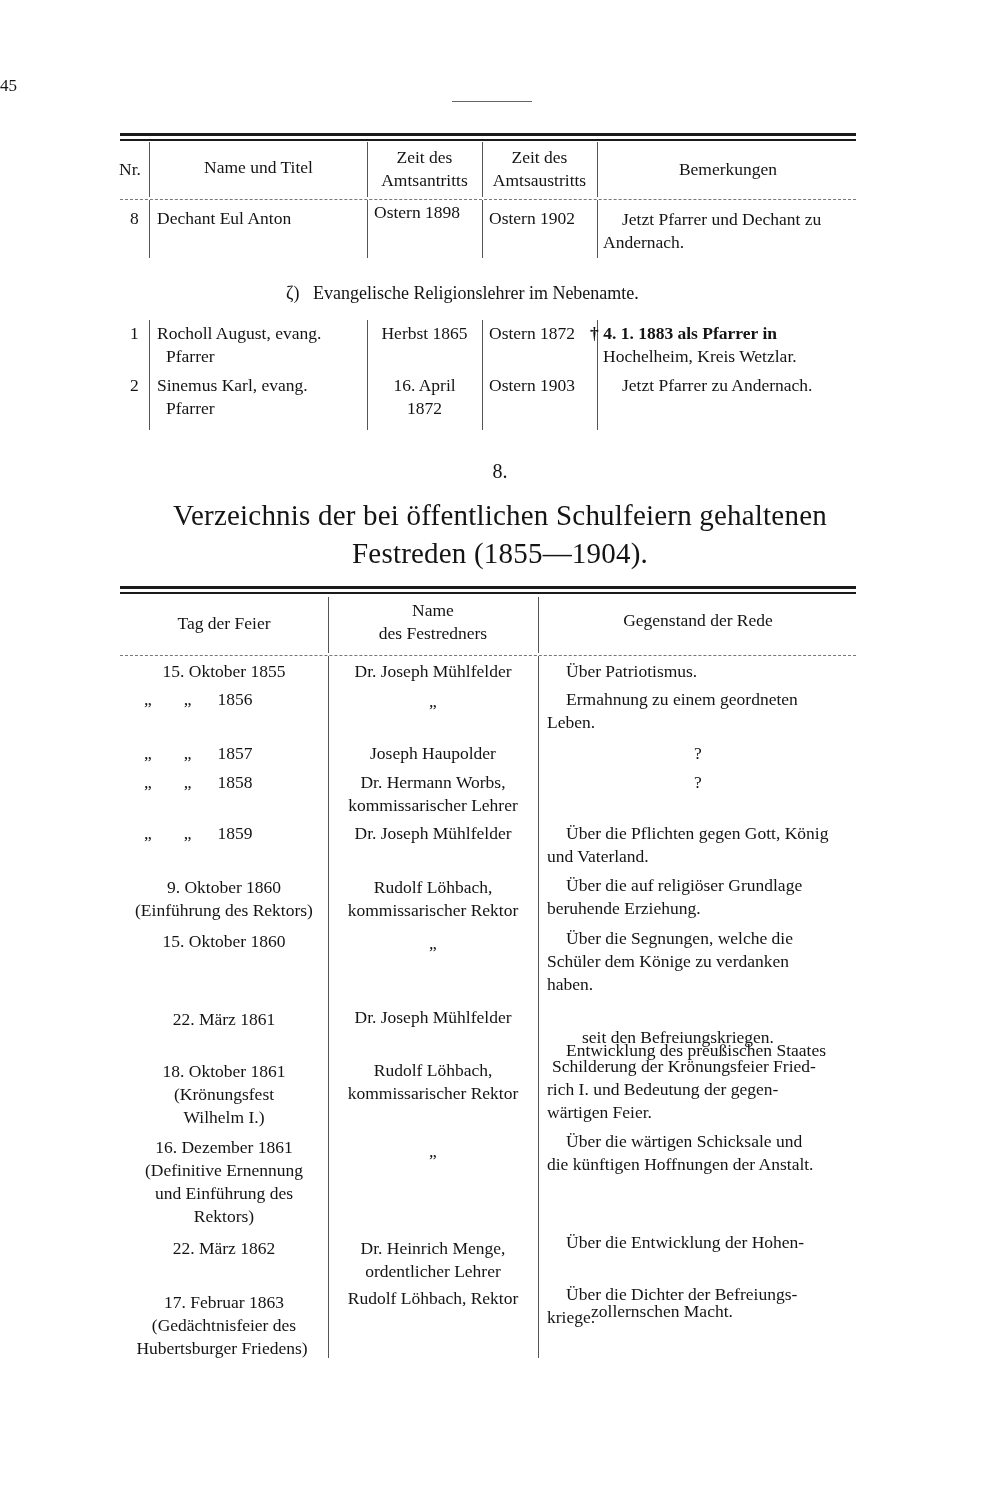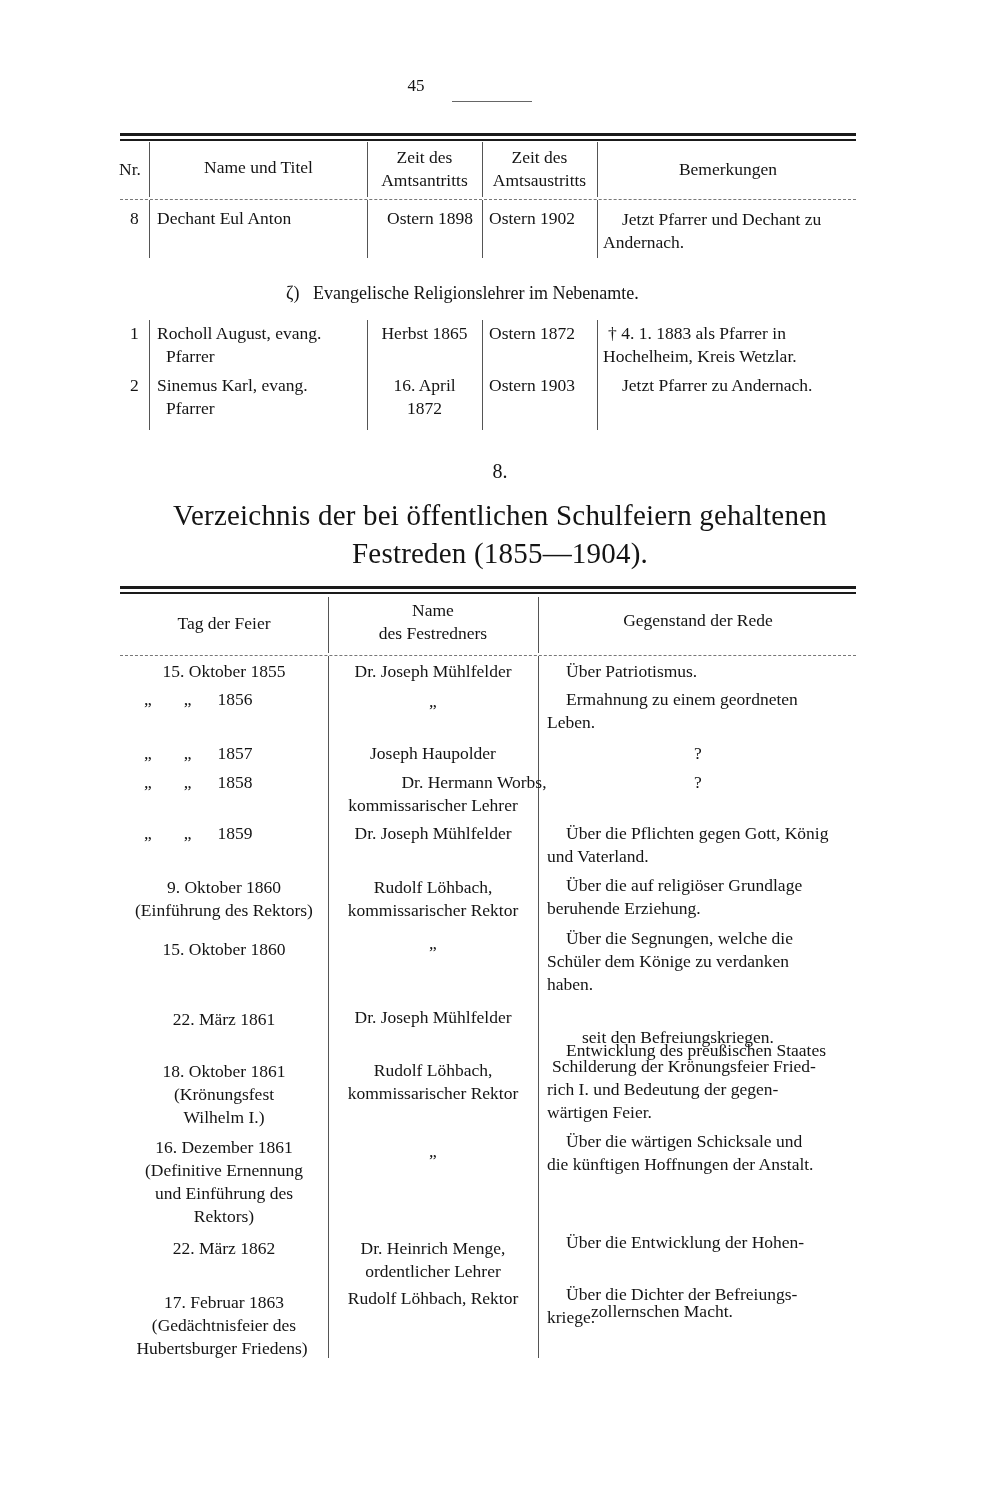--- a/index.html
+++ b/index.html
@@ -1,19 +1,19 @@
 <!DOCTYPE html>
 <html><head>
 <meta charset="utf-8">
 <style>
   html, body { margin: 0; padding: 0; background: #ffffff; }
   body { width: 1000px; height: 1496px; position: relative; overflow: hidden;
          font-family: "Liberation Serif", "DejaVu Serif", serif; color: #141414; }
   .abs { position: absolute; }
-  .page-num { left: 0; width: 832px; top: 76px; text-align: center; font-size: 17px; }
+  .page-num { left: 0; width: 832px; top: 76px; text-align: left; font-size: 17px; }
   .page-num-rule { left: 452px; top: 101px; width: 80px; border-top: 1px solid #666; }
   .dbl { border-top: 3px solid #1a1a1a; border-bottom: 2px solid #1a1a1a; height: 3px; }
   .hline { border-top: 1px dashed #777; }
   .vline { border-left: 1px solid #555; }
   .t { font-size: 17.5px; line-height: 23px; white-space: nowrap; }
   .c { text-align: center; }
   .h1 { font-size: 29px; line-height: 38px; text-align: center; left: 0; width: 1000px; letter-spacing: 0.2px; }
   .sec { font-size: 18px; }
 </style>
 </head>
@@ -39,21 +39,21 @@
 <div class="abs hline" style="left:120px; top:199px; width:736px;"></div>
 
 <div class="abs vline" style="left:149px; top:200px; height:58px;"></div>
 <div class="abs vline" style="left:367px; top:200px; height:58px;"></div>
 <div class="abs vline" style="left:482px; top:200px; height:58px;"></div>
 <div class="abs vline" style="left:597px; top:200px; height:58px;"></div>
 
 <div>
   <div class="abs t" style="left:130px; top:207px;">8</div>
   <div class="abs t" style="left:157px; top:207px;">Dechant Eul Anton</div>
-  <div class="abs t" style="left:374px; top:207px;margin-left:13px;">Ostern 1898</div>
+  <div class="abs t" style="left:374px; top:201px;">Ostern 1898</div>
   <div class="abs t" style="left:489px; top:207px;">Ostern 1902</div>
   <div class="abs t" style="left:622px; top:208px;">Jetzt Pfarrer und Dechant zu</div>
   <div class="abs t" style="left:603px; top:231px;">Andernach.</div>
 </div>
 
 <div class="abs t sec" style="left:286px; top:282px;">
   <span>ζ)</span>&nbsp;&nbsp;
   <span>Evangelische Religionslehrer im Nebenamte.</span>
 </div>
 
@@ -61,21 +61,21 @@
 <div class="abs vline" style="left:367px; top:320px; height:110px;"></div>
 <div class="abs vline" style="left:482px; top:320px; height:110px;"></div>
 <div class="abs vline" style="left:597px; top:320px; height:110px;"></div>
 
 <div>
   <div class="abs t" style="left:130px; top:322px;">1</div>
   <div class="abs t" style="left:157px; top:322px;">Rocholl August, evang.</div>
   <div class="abs t" style="left:166px; top:345px;">Pfarrer</div>
   <div class="abs t c" style="left:367px; width:115px; top:322px;">Herbst 1865</div>
   <div class="abs t" style="left:489px; top:322px;">Ostern 1872</div>
-  <div class="abs t" style="left:608px; top:322px;">† 4. 1. 1883 als Pfarrer in</div>
+  <div class="abs t" style="left:590px; top:322px;font-weight:bold;">† 4. 1. 1883 als Pfarrer in</div>
   <div class="abs t" style="left:603px; top:345px;">Hochelheim, Kreis Wetzlar.</div>
 </div>
 <div>
   <div class="abs t" style="left:130px; top:374px;">2</div>
   <div class="abs t" style="left:157px; top:374px;">Sinemus Karl, evang.</div>
   <div class="abs t" style="left:166px; top:397px;">Pfarrer</div>
   <div class="abs t c" style="left:367px; width:115px; top:374px;">16. April</div>
   <div class="abs t c" style="left:367px; width:115px; top:397px;">1872</div>
   <div class="abs t" style="left:489px; top:374px;">Ostern 1903</div>
   <div class="abs t" style="left:622px; top:374px;">Jetzt Pfarrer zu Andernach.</div>
@@ -120,21 +120,21 @@
     <span>„</span><span style="display:inline-block;width:32px"></span><span>„</span><span style="display:inline-block;width:26px"></span><span>1857</span>
   </div>
   <div class="abs t c" style="left:328px; width:210px; top:742px;">Joseph Haupolder</div>
   <div class="abs t c" style="left:540px; width:316px; top:742px;">?</div>
 </div>
 
 <div>
   <div class="abs t" style="left:144px; top:771px;">
     <span>„</span><span style="display:inline-block;width:32px"></span><span>„</span><span style="display:inline-block;width:26px"></span><span>1858</span>
   </div>
-  <div class="abs t c" style="left:328px; width:210px; top:771px;padding-left:41px;">Dr. Hermann Worbs,</div>
+  <div class="abs t c" style="left:328px; width:210px; top:771px;">Dr. Hermann Worbs,</div>
   <div class="abs t c" style="left:328px; width:210px; top:794px;">kommissarischer Lehrer</div>
   <div class="abs t c" style="left:540px; width:316px; top:771px;">?</div>
 </div>
 
 <div>
   <div class="abs t" style="left:144px; top:822px;">
     <span>„</span><span style="display:inline-block;width:32px"></span><span>„</span><span style="display:inline-block;width:26px"></span><span>1859</span>
   </div>
   <div class="abs t c" style="left:328px; width:210px; top:822px;">Dr. Joseph Mühlfelder</div>
   <div class="abs t" style="left:566px; top:822px;">Über die Pflichten gegen Gott, König</div>
@@ -144,21 +144,21 @@
 <div>
   <div class="abs t c" style="left:120px; width:208px; top:876px;">9. Oktober 1860</div>
   <div class="abs t c" style="left:118px; width:212px; top:899px;">(Einführung des Rektors)</div>
   <div class="abs t c" style="left:328px; width:210px; top:876px;">Rudolf Löhbach,</div>
   <div class="abs t c" style="left:328px; width:210px; top:899px;">kommissarischer Rektor</div>
   <div class="abs t" style="left:566px; top:874px;">Über die auf religiöser Grundlage</div>
   <div class="abs t" style="left:547px; top:897px;">beruhende Erziehung.</div>
 </div>
 
 <div>
-  <div class="abs t c" style="left:120px; width:208px; top:930px;margin-top:8px;">15. Oktober 1860</div>
+  <div class="abs t c" style="left:120px; width:208px; top:930px;">15. Oktober 1860</div>
   <div class="abs t c" style="left:328px; width:210px; top:932px;">„</div>
   <div class="abs t" style="left:566px; top:927px;">Über die Segnungen, welche die</div>
   <div class="abs t" style="left:547px; top:950px;">Schüler dem Könige zu verdanken</div>
   <div class="abs t" style="left:547px; top:973px;">haben.</div>
 </div>
 
 <div>
   <div class="abs t c" style="left:120px; width:208px; top:1008px;">22. März 1861</div>
   <div class="abs t c" style="left:328px; width:210px; top:1006px;">Dr. Joseph Mühlfelder</div>
   <div class="abs t" style="left:566px; top:1003px;margin-top:36px;">Entwicklung des preußischen Staates</div>

